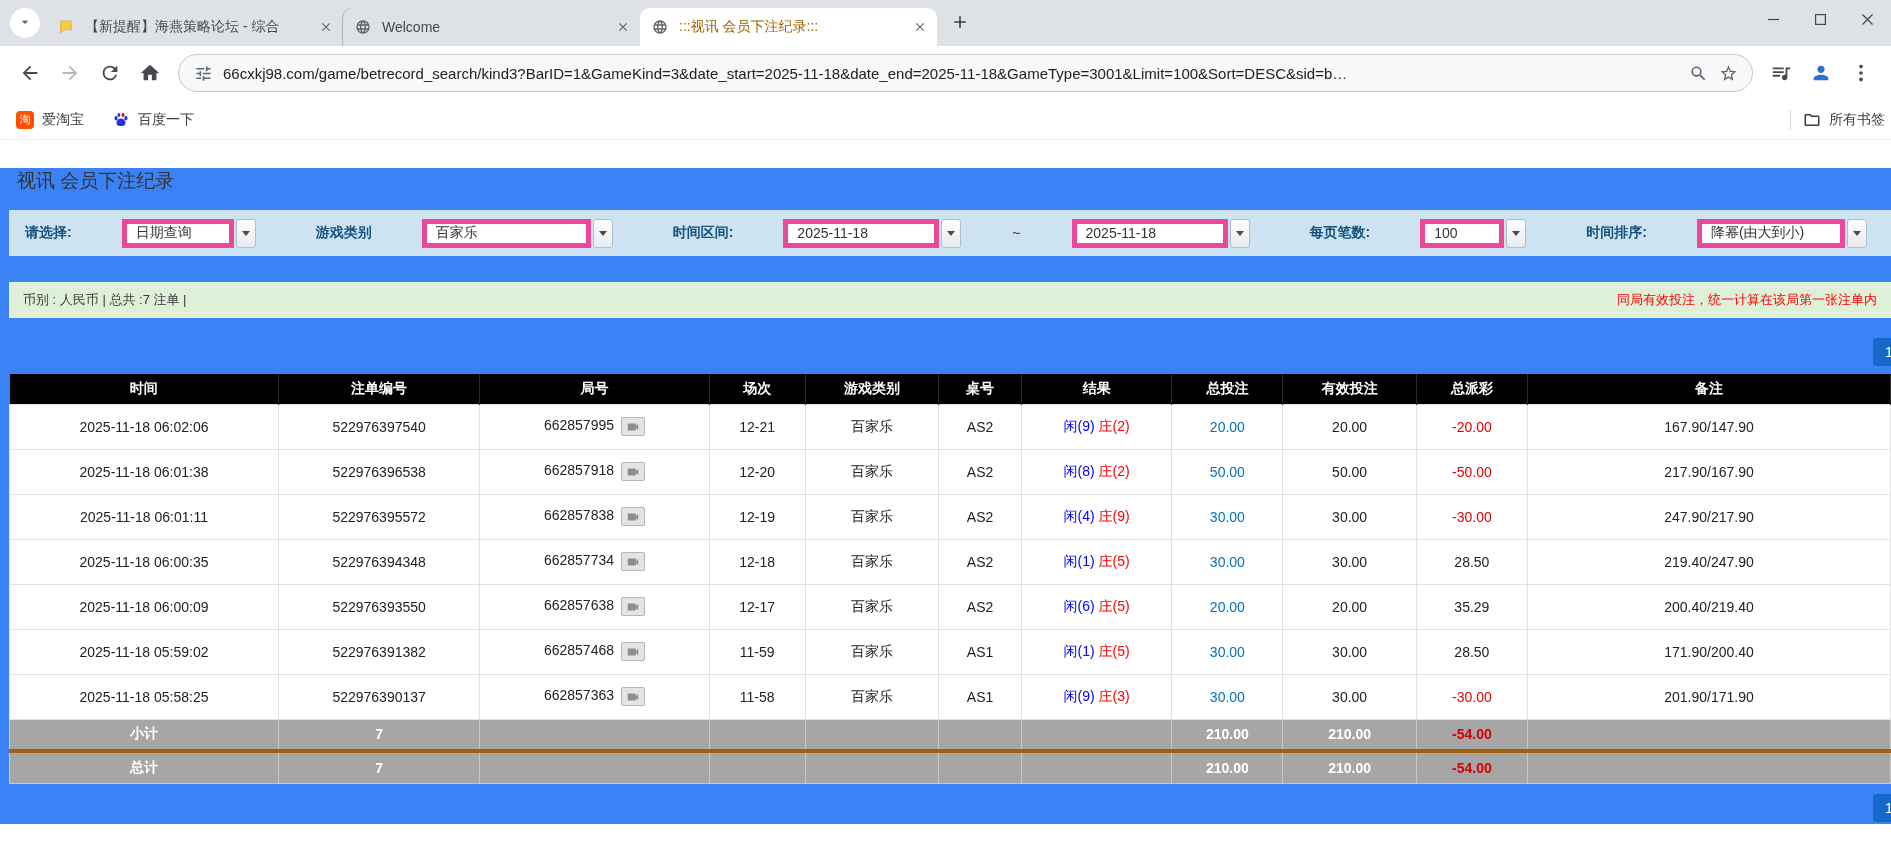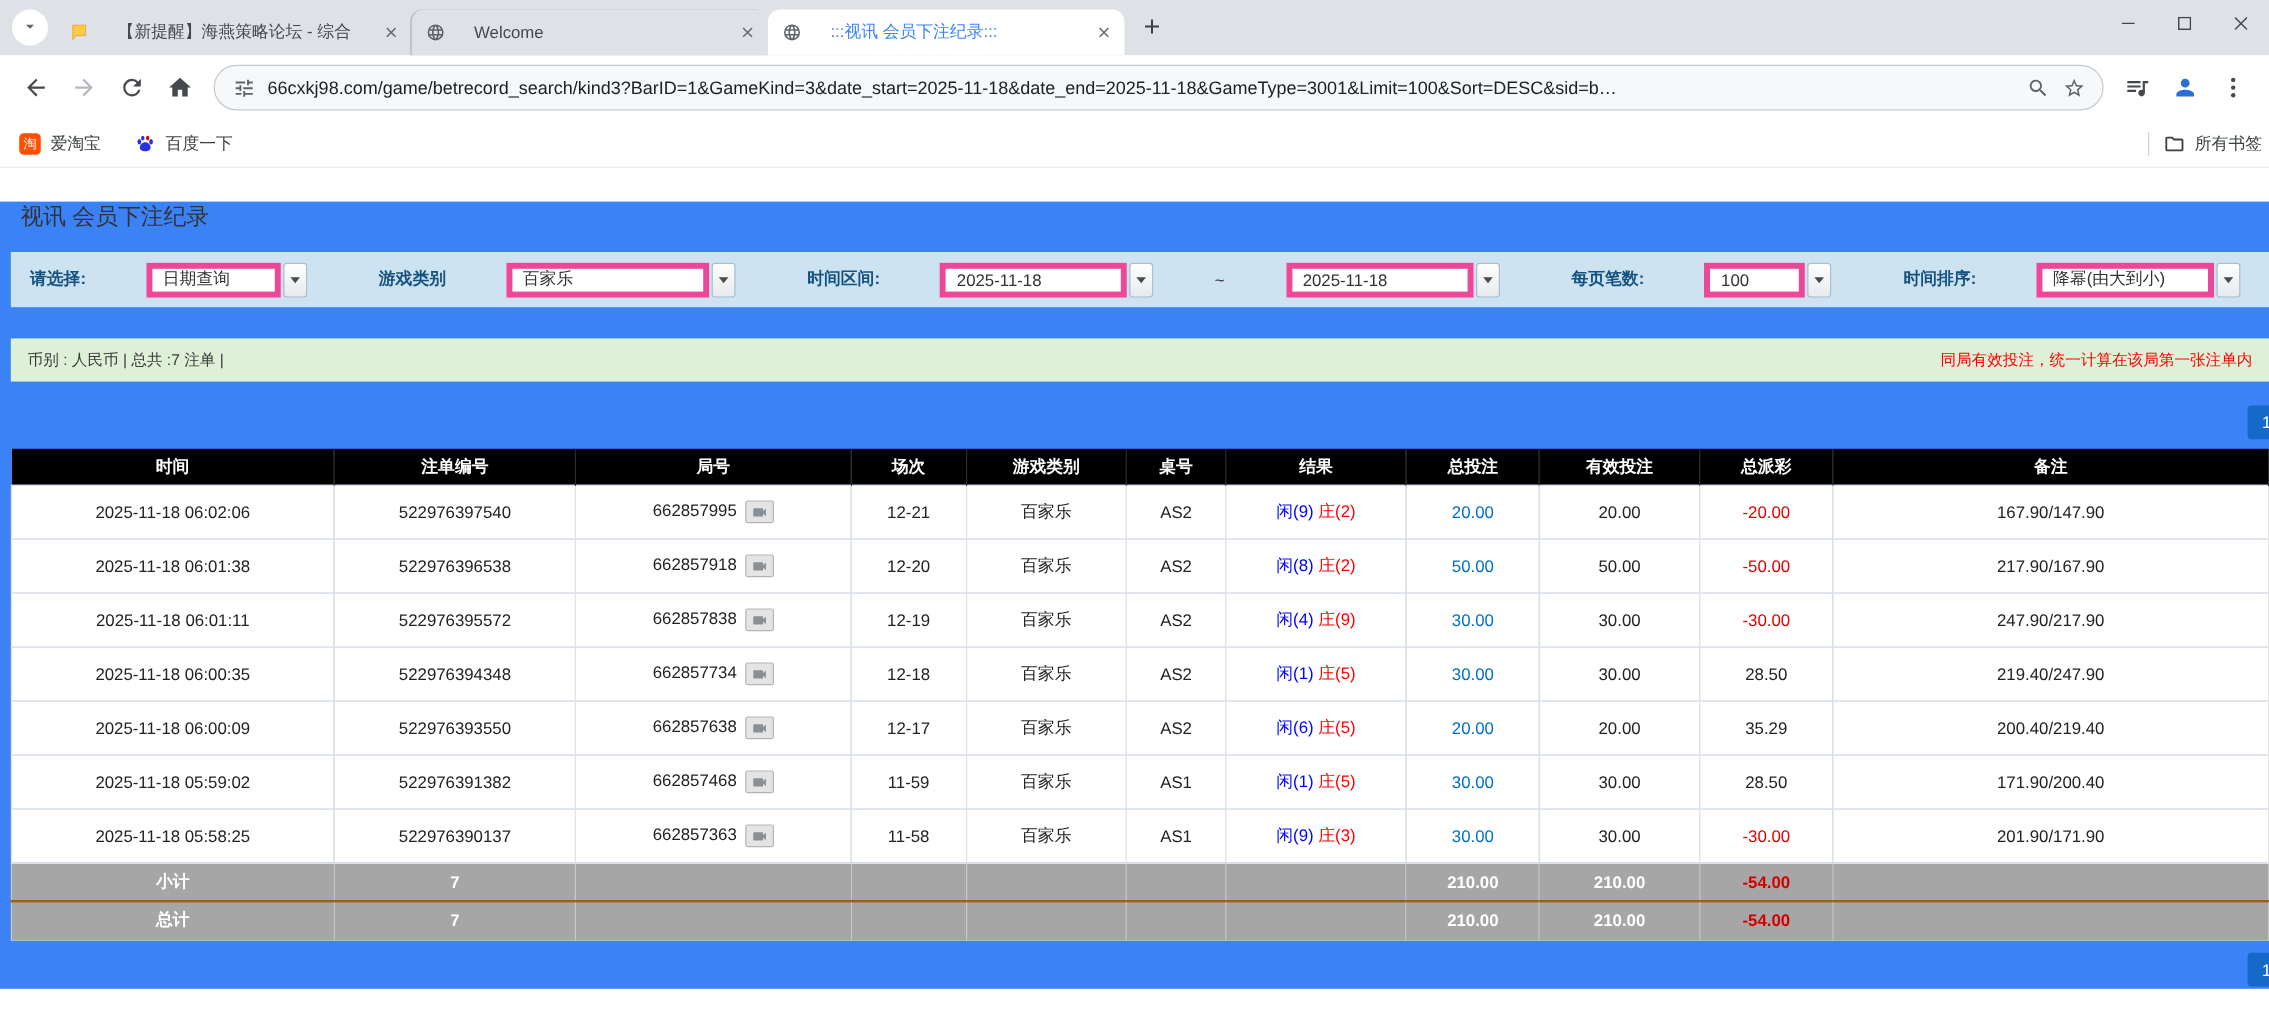--- a/index.html
+++ b/index.html
@@ -3,23 +3,23 @@
 <meta charset="utf-8">
 <style>
   * { box-sizing: border-box; margin: 0; padding: 0; }
   html, body { width: 1891px; height: 860px; overflow: hidden; }
   body { font-family: "Liberation Sans", "DejaVu Sans", sans-serif; background: #fff; }
   button { font-family: inherit; cursor: pointer; }
 
   
   .tabstrip { height: 46px; background: #dee1e6; display: flex; align-items: flex-end; padding-left: 8px; position: relative; }
   .tab-search { width: 30px; height: 30px; border-radius: 50%; background: #fff; border: none; margin: 0 6px 8px 2px; display: flex; align-items: center; justify-content: center; flex: none; }
-  .tab { height: 38px; width: 297px; flex: none; display: flex; align-items: center; gap: 24px; padding: 0 8px 0 12px; font-size: 14px; color: #45484c; border-radius: 10px 10px 0 0; }
+  .tab { height: 38px; width: 297px; flex: none; display: flex; align-items: center; gap: 11px; padding: 0 8px 0 12px; font-size: 14px; color: #45484c; border-radius: 10px 10px 0 0; }
   .tab.inactive + .tab.inactive { box-shadow: -1px 0 0 #aeb2b7; }
-  .tab.active { background: #fff; color: #3b82f6; }
+  .tab.active { background: #fff; color: #a16207; }
   .tab-title { flex: 1; white-space: nowrap; overflow: hidden; text-overflow: ellipsis; }
   .tab-close { width: 18px; height: 18px; border-radius: 50%; display: flex; align-items: center; justify-content: center; flex: none; }
   .favicon { width: 16px; height: 16px; display: flex; align-items: center; justify-content: center; flex: none; }
   .new-tab { width: 30px; height: 30px; margin: 0 0 8px 8px; border: none; background: transparent; display: flex; align-items: center; justify-content: center; }
   .win-controls { position: absolute; top: 0; right: 0; height: 38px; display: flex; }
   .win-controls .wbtn { width: 47px; height: 100%; display: flex; align-items: center; justify-content: center; }
 
   .toolbar { height: 54px; background: #fff; display: flex; align-items: center; padding: 0 10px; gap: 0; }
   .tool-btn { width: 40px; height: 40px; flex: none; border: none; background: transparent; border-radius: 50%; display: flex; align-items: center; justify-content: center; }
   .tool-btn svg { width: 22px; height: 22px; fill: #45494d; }
@@ -62,21 +62,21 @@
   .tablewrap { margin-top: 6px; }
   table { width: 100%; border-collapse: collapse; table-layout: fixed; font-size: 14px; }
   thead th { background: var(--table-header-bg, #000); color: #fff; height: 30px; font-weight: bold; border-right: 1px solid #2b2b2b; }
   tbody td { height: 45px; text-align: center; border: 1px solid #e2e2e2; color: #222; background: #fff; }
   td.bet-blue span { color: var(--bet-amount-blue, #0070c0); }
   .res-p { color: var(--player-blue, #0000ff); }
   .res-b { color: var(--banker-red, #ff0000); }
   tbody span.neg { color: var(--negative-red, #e60000); }
   .cam { display: inline-flex; align-items: center; justify-content: center; width: 24px; height: 19px; background: #e4e4e4; border: 1px solid #b5b5b5; border-radius: 2px; margin-left: 7px; vertical-align: middle; }
   tfoot td { height: 32px; background: var(--footer-row-bg, #a6a6a6); color: #fff; font-weight: bold; text-align: center; border: 1px solid #c9c9c9; }
-  tfoot tr + tr td { border-top: 2px solid #a16207; }
+  tfoot tr + tr td { border-top: 4px solid #a16207; }
   tfoot td.neg { color: #d40000; }
 </style>
 </head>
 <body>
 
 <div>
 
   <div class="tabstrip">
     <button class="tab-search">
       <span>

